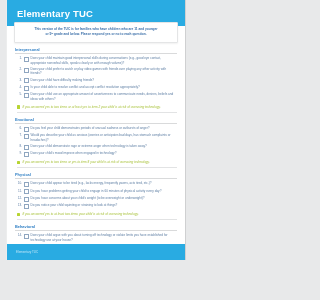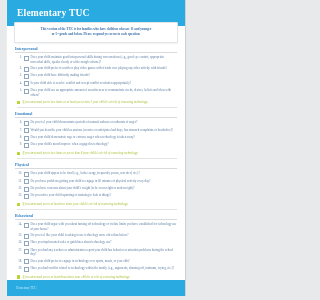--- a/index.html
+++ b/index.html
@@ -3,27 +3,26 @@
 <meta charset="utf-8">
 <style>
   html,body{margin:0;padding:0;}
   body{
     width:192px;height:300px;
     background:#e8e9ea;
     font-family:"Liberation Sans",sans-serif;
     overflow:hidden;
   }
   .page{
-    position:absolute;left:6px;top:0;width:180px;height:296px;
+    position:absolute;left:6px;top:0;width:180px;height:260px;
     background:#ffffff;
     border-right:1px solid #cfd0d1;
     border-left:1px solid #eceded;
     box-sizing:border-box;
     overflow:hidden;
-    font-family:Liberation Serif, serif;
   }
   .header{
     height:26px;background:#29abe2;width:100%;
     display:flex;align-items:center;
   }
   .header-title{
     color:#ffffff;font-size:9.5px;font-weight:bold;
     letter-spacing:0.2px;margin-left:10px;
   }
   .intro{

